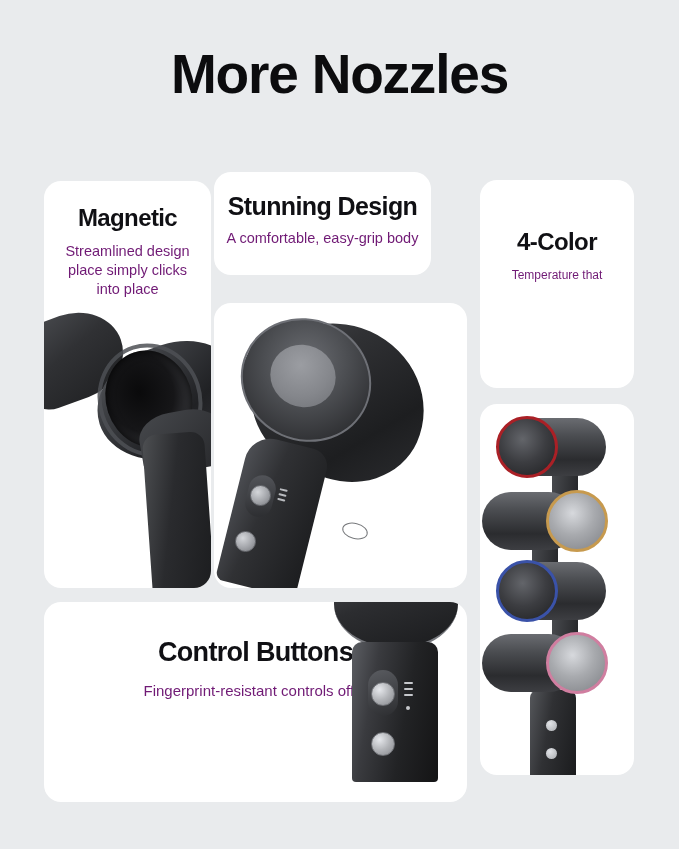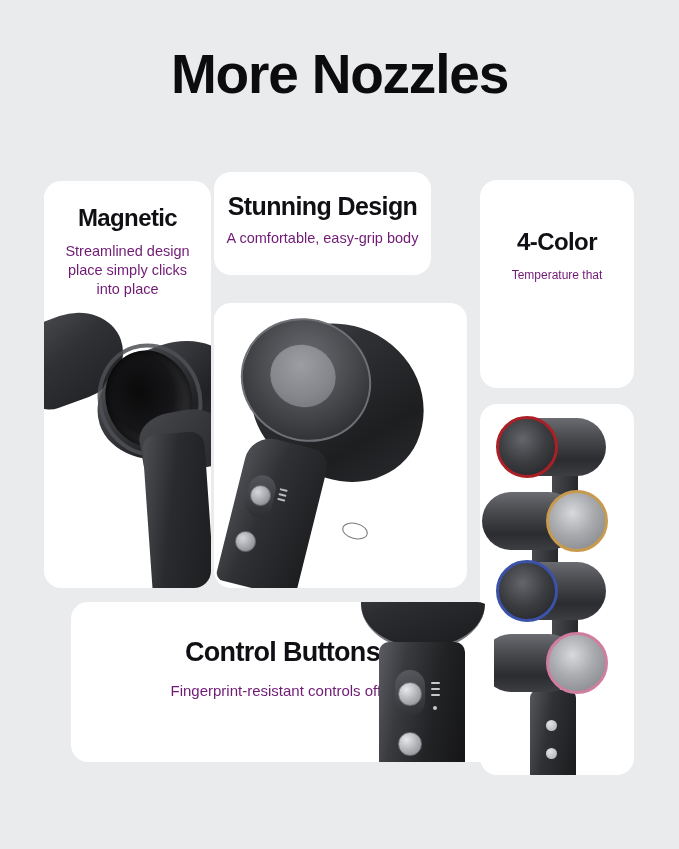--- a/index.html
+++ b/index.html
@@ -45,21 +45,21 @@
     color: #701a75;
     line-height: 1.3;
   }
 
   
   #card-magnetic { left: 44px;  top: 181px; width: 167px; height: 407px; }
   #card-stunning { left: 214px; top: 172px; width: 217px; height: 103px; }
   #card-hero     { left: 214px; top: 303px; width: 253px; height: 285px; }
   #card-led      { left: 480px; top: 180px; width: 154px; height: 208px; }
   #card-colors   { left: 480px; top: 404px; width: 154px; height: 371px; }
-  #card-control  { left: 44px;  top: 602px; width: 423px; height: 160px; margin-left: 27px; }
+  #card-control  { left: 44px;  top: 602px; width: 423px; height: 200px; }
 
   #card-magnetic .card-title { font-size: 24px; padding-top: 23px; }
   #card-magnetic .card-sub   { font-size: 14.5px; padding-top: 11px; }
 
   #card-stunning .card-title { font-size: 25px; padding-top: 20px; }
   #card-stunning .card-sub   { font-size: 14.5px; padding-top: 8px; }
 
   #card-led .card-title { font-size: 24px; padding-top: 48px; }
   #card-led .card-sub   { font-size: 12px; padding-top: 13px; }
 

